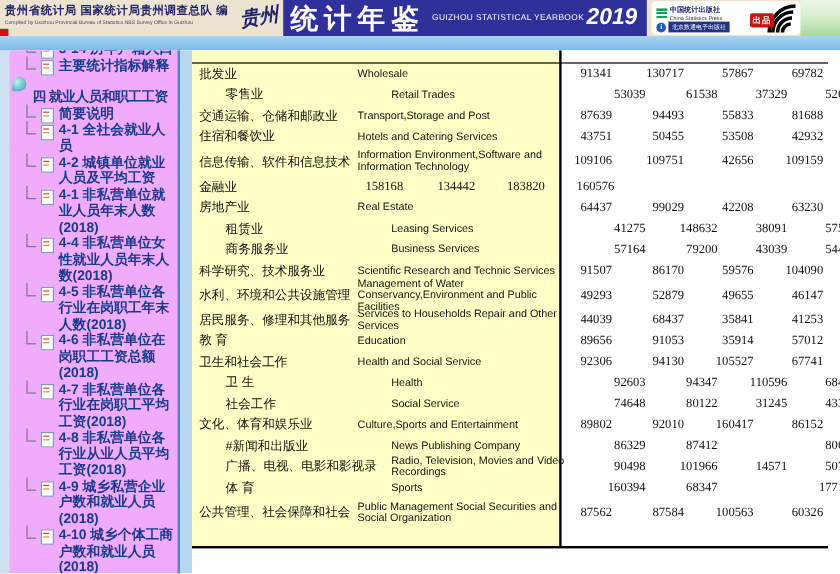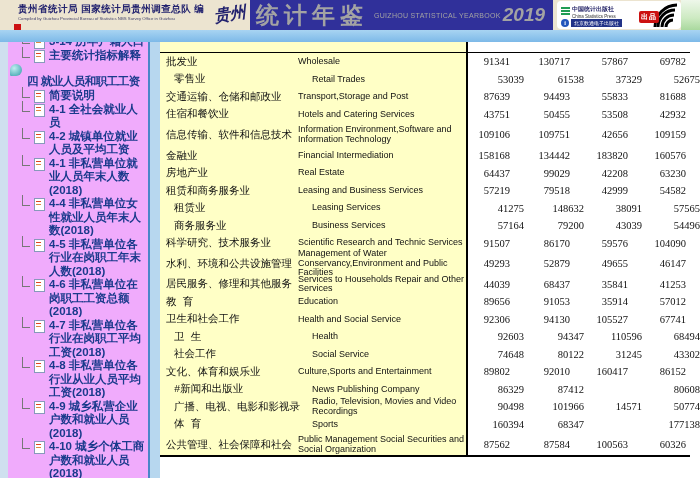--- a/index.html
+++ b/index.html
@@ -1,26 +1,26 @@
 <!DOCTYPE html>
 <html><head>
 <meta charset="utf-8">
 <style>
   html,body{margin:0;padding:0;}
   .page{position:relative;width:700px;height:478px;background:#fff;overflow:hidden;
         font-family:"Liberation Sans",sans-serif;}
   
   .header{position:relative;height:30px;display:flex;background:#ece4d0;}
-  .header-left{width:196px;padding:3px 0 0 4px;position:relative;margin-left:14px;}
+  .header-left{width:196px;padding:3px 0 0 4px;position:relative;}
   .bureau-cn{font-size:9.5px;font-weight:bold;color:#22226e;letter-spacing:.5px;white-space:nowrap;}
   .bureau-en{font-size:4.5px;color:#44446e;transform:scale(.95);transform-origin:left top;white-space:nowrap;}
   .red-chip{position:absolute;left:0;bottom:0;width:7px;height:6px;background:#cc1111;}
   .script-cn{width:36px;font-size:16px;font-style:italic;font-weight:bold;color:#22226e;
              transform:rotate(-8deg) translateY(4px);font-family:"Liberation Serif",serif;white-space:nowrap;}
-  .navy{background:#30309a;color:#a3a3a3;display:flex;align-items:center;padding:0 8px 0 6px;}
+  .navy{background:#30309a;color:#ffffff;display:flex;align-items:center;padding:0 8px 0 6px;}
   .yb-cn{font-size:23px;font-weight:bold;letter-spacing:5px;white-space:nowrap;font-family:"Liberation Serif",serif;}
   .yb-en{font-size:7px;margin-left:6px;white-space:nowrap;letter-spacing:.3px;}
   .yb-year{font-size:19px;font-weight:bold;margin-left:2px;font-style:italic;}
   .logo-box{position:relative;background:#fff;border-radius:4px;margin:1px 0 1px 4px;width:118px;
             padding:2px 2px 1px 4px;display:flex;flex-direction:column;justify-content:center;}
   .press-row{display:flex;align-items:center;gap:2px;}
   .bars-icon{width:9px;height:9px;display:inline-block;background:
      linear-gradient(#1f9d55 0 2px,transparent 2px 3px,#1f9d55 3px 5px,transparent 5px 6px,#1f9d55 6px 8px,transparent 8px);}
   .press1cn{font-size:6px;color:#222266;font-weight:bold;white-space:nowrap;}
   .press1en{font-size:4.5px;color:#333;white-space:nowrap;}
@@ -52,24 +52,24 @@
   .side-item.section .side-label{white-space:nowrap;letter-spacing:-.5px;margin-top:12px;}
   
   .content{position:relative;flex:1;background:#fff;}
   .gutter{position:absolute;left:0;top:0;width:10px;height:100%;background:#b7d7ef;}
   .dtable{position:absolute;left:10px;top:0;width:530px;height:413px;border-bottom:2px solid #000;}
   .yellow-panel{position:absolute;left:0;top:0;width:306px;height:100%;background:#ffffc6;}
   .vline{position:absolute;left:306px;top:0;width:1.5px;height:100%;background:#000;}
   .table-top{position:relative;height:10px;border-bottom:1.5px solid #000;}
   .trow{position:relative;display:flex;align-items:center;height:17.5px;padding-right:4px;}
   .trow.tall{height:23.8px;}
-  .tc-cn{flex:0 0 126px;padding-left:6px;font-size:10.5px;color:#111;white-space:nowrap;overflow:hidden;font-family:Liberation Mono, monospace;}
+  .tc-cn{flex:0 0 126px;padding-left:6px;font-size:10.5px;color:#111;white-space:nowrap;overflow:hidden;}
   .tc-en{flex:0 0 168px;padding-left:6px;font-size:9px;line-height:9.5px;color:#111;
          font-family:Liberation Sans, sans-serif;}
-  .trow.indent .tc-cn{padding-left:14px;}
+  .trow.indent .tc-cn{padding-left:28px;}
   .trow.indent .tc-en{padding-left:12px;}
   .tnum{font-size:10.5px;color:#111;text-align:right;font-family:"Liberation Serif",serif;}
   .n0{flex:0 0 44px;}.n1{flex:0 0 60px;}.n2{flex:0 0 58px;}.n3{flex:0 0 58px;}
 </style>
 </head>
 <body>
 
 <div class="page">
 
   <div class="header">
@@ -243,41 +243,32 @@
             <div class="trow tall">
     <div class="tc-cn">信息传输、软件和信息技术服务业</div>
     <div class="tc-en">Information Environment,Software and Information Technology</div>
     <div class="tnum n0">109106</div>
     <div class="tnum n1">109751</div>
     <div class="tnum n2">42656</div>
     <div class="tnum n3">109159</div>
   </div>
             <div class="trow">
     <div class="tc-cn">金融业</div>
-    <div class="tc-en">Financial Intermediation</div>
     <div class="tnum n0">158168</div>
     <div class="tnum n1">134442</div>
     <div class="tnum n2">183820</div>
     <div class="tnum n3">160576</div>
   </div>
             <div class="trow">
     <div class="tc-cn">房地产业</div>
     <div class="tc-en">Real Estate</div>
     <div class="tnum n0">64437</div>
     <div class="tnum n1">99029</div>
     <div class="tnum n2">42208</div>
     <div class="tnum n3">63230</div>
-  </div>
-            <div class="trow">
-    <div class="tc-cn">租赁和商务服务业</div>
-    <div class="tc-en">Leasing and Business Services</div>
-    <div class="tnum n0">57219</div>
-    <div class="tnum n1">79518</div>
-    <div class="tnum n2">42999</div>
-    <div class="tnum n3">54582</div>
   </div>
             <div class="trow indent">
     <div class="tc-cn">租赁业</div>
     <div class="tc-en">Leasing Services</div>
     <div class="tnum n0">41275</div>
     <div class="tnum n1">148632</div>
     <div class="tnum n2">38091</div>
     <div class="tnum n3">57565</div>
   </div>
             <div class="trow indent">

